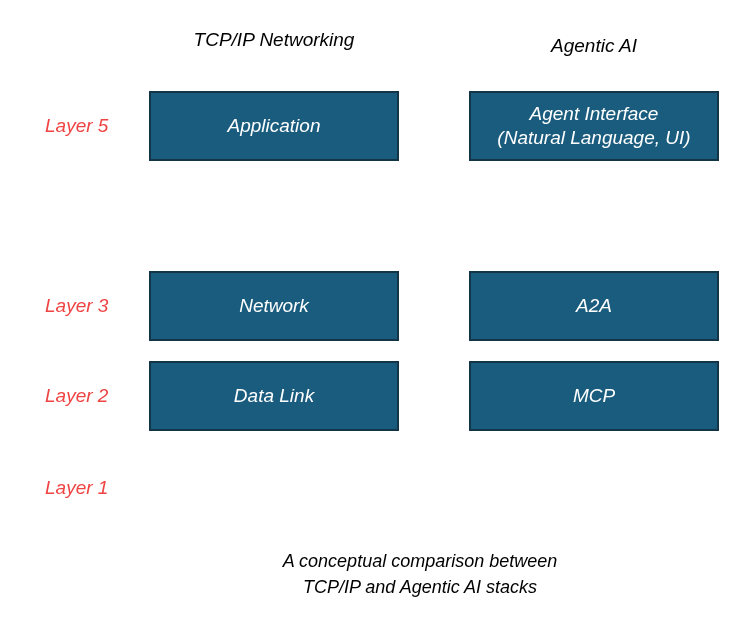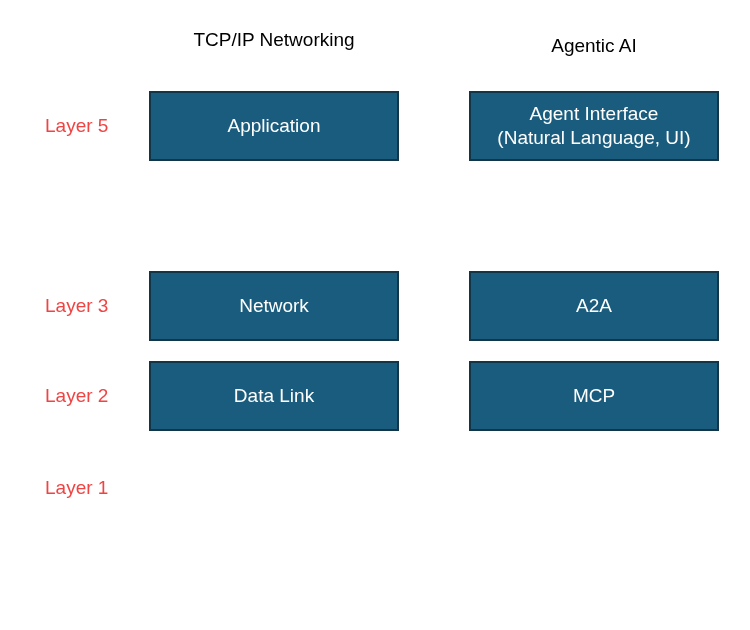--- a/index.html
+++ b/index.html
@@ -12,20 +12,21 @@
     background: #ffffff;
     font-family: "Liberation Sans", sans-serif;
     color: #000000;
     overflow: hidden;
   }
 
   #diagram {
     position: relative;
     width: 750px;
     height: 446px;
+    font-style: italic;
   }
 
   
   .col-heading {
     position: absolute;
     width: 250px;
     text-align: center;
     font-size: 19px;
     line-height: 22px;
     color: #000000;
@@ -138,14 +139,16 @@
     </div>
     <div class="layer-box right">
       <span class="box-text">MCP</span>
     </div>
   </div>
 
   <div class="stack-row row-5">
     <div class="layer-label">Layer 1</div>
   </div>
 
+  <div id="caption">A conceptual comparison between
+TCP/IP and Agentic AI stacks</div>
 
 </div>
 
 </body></html>

